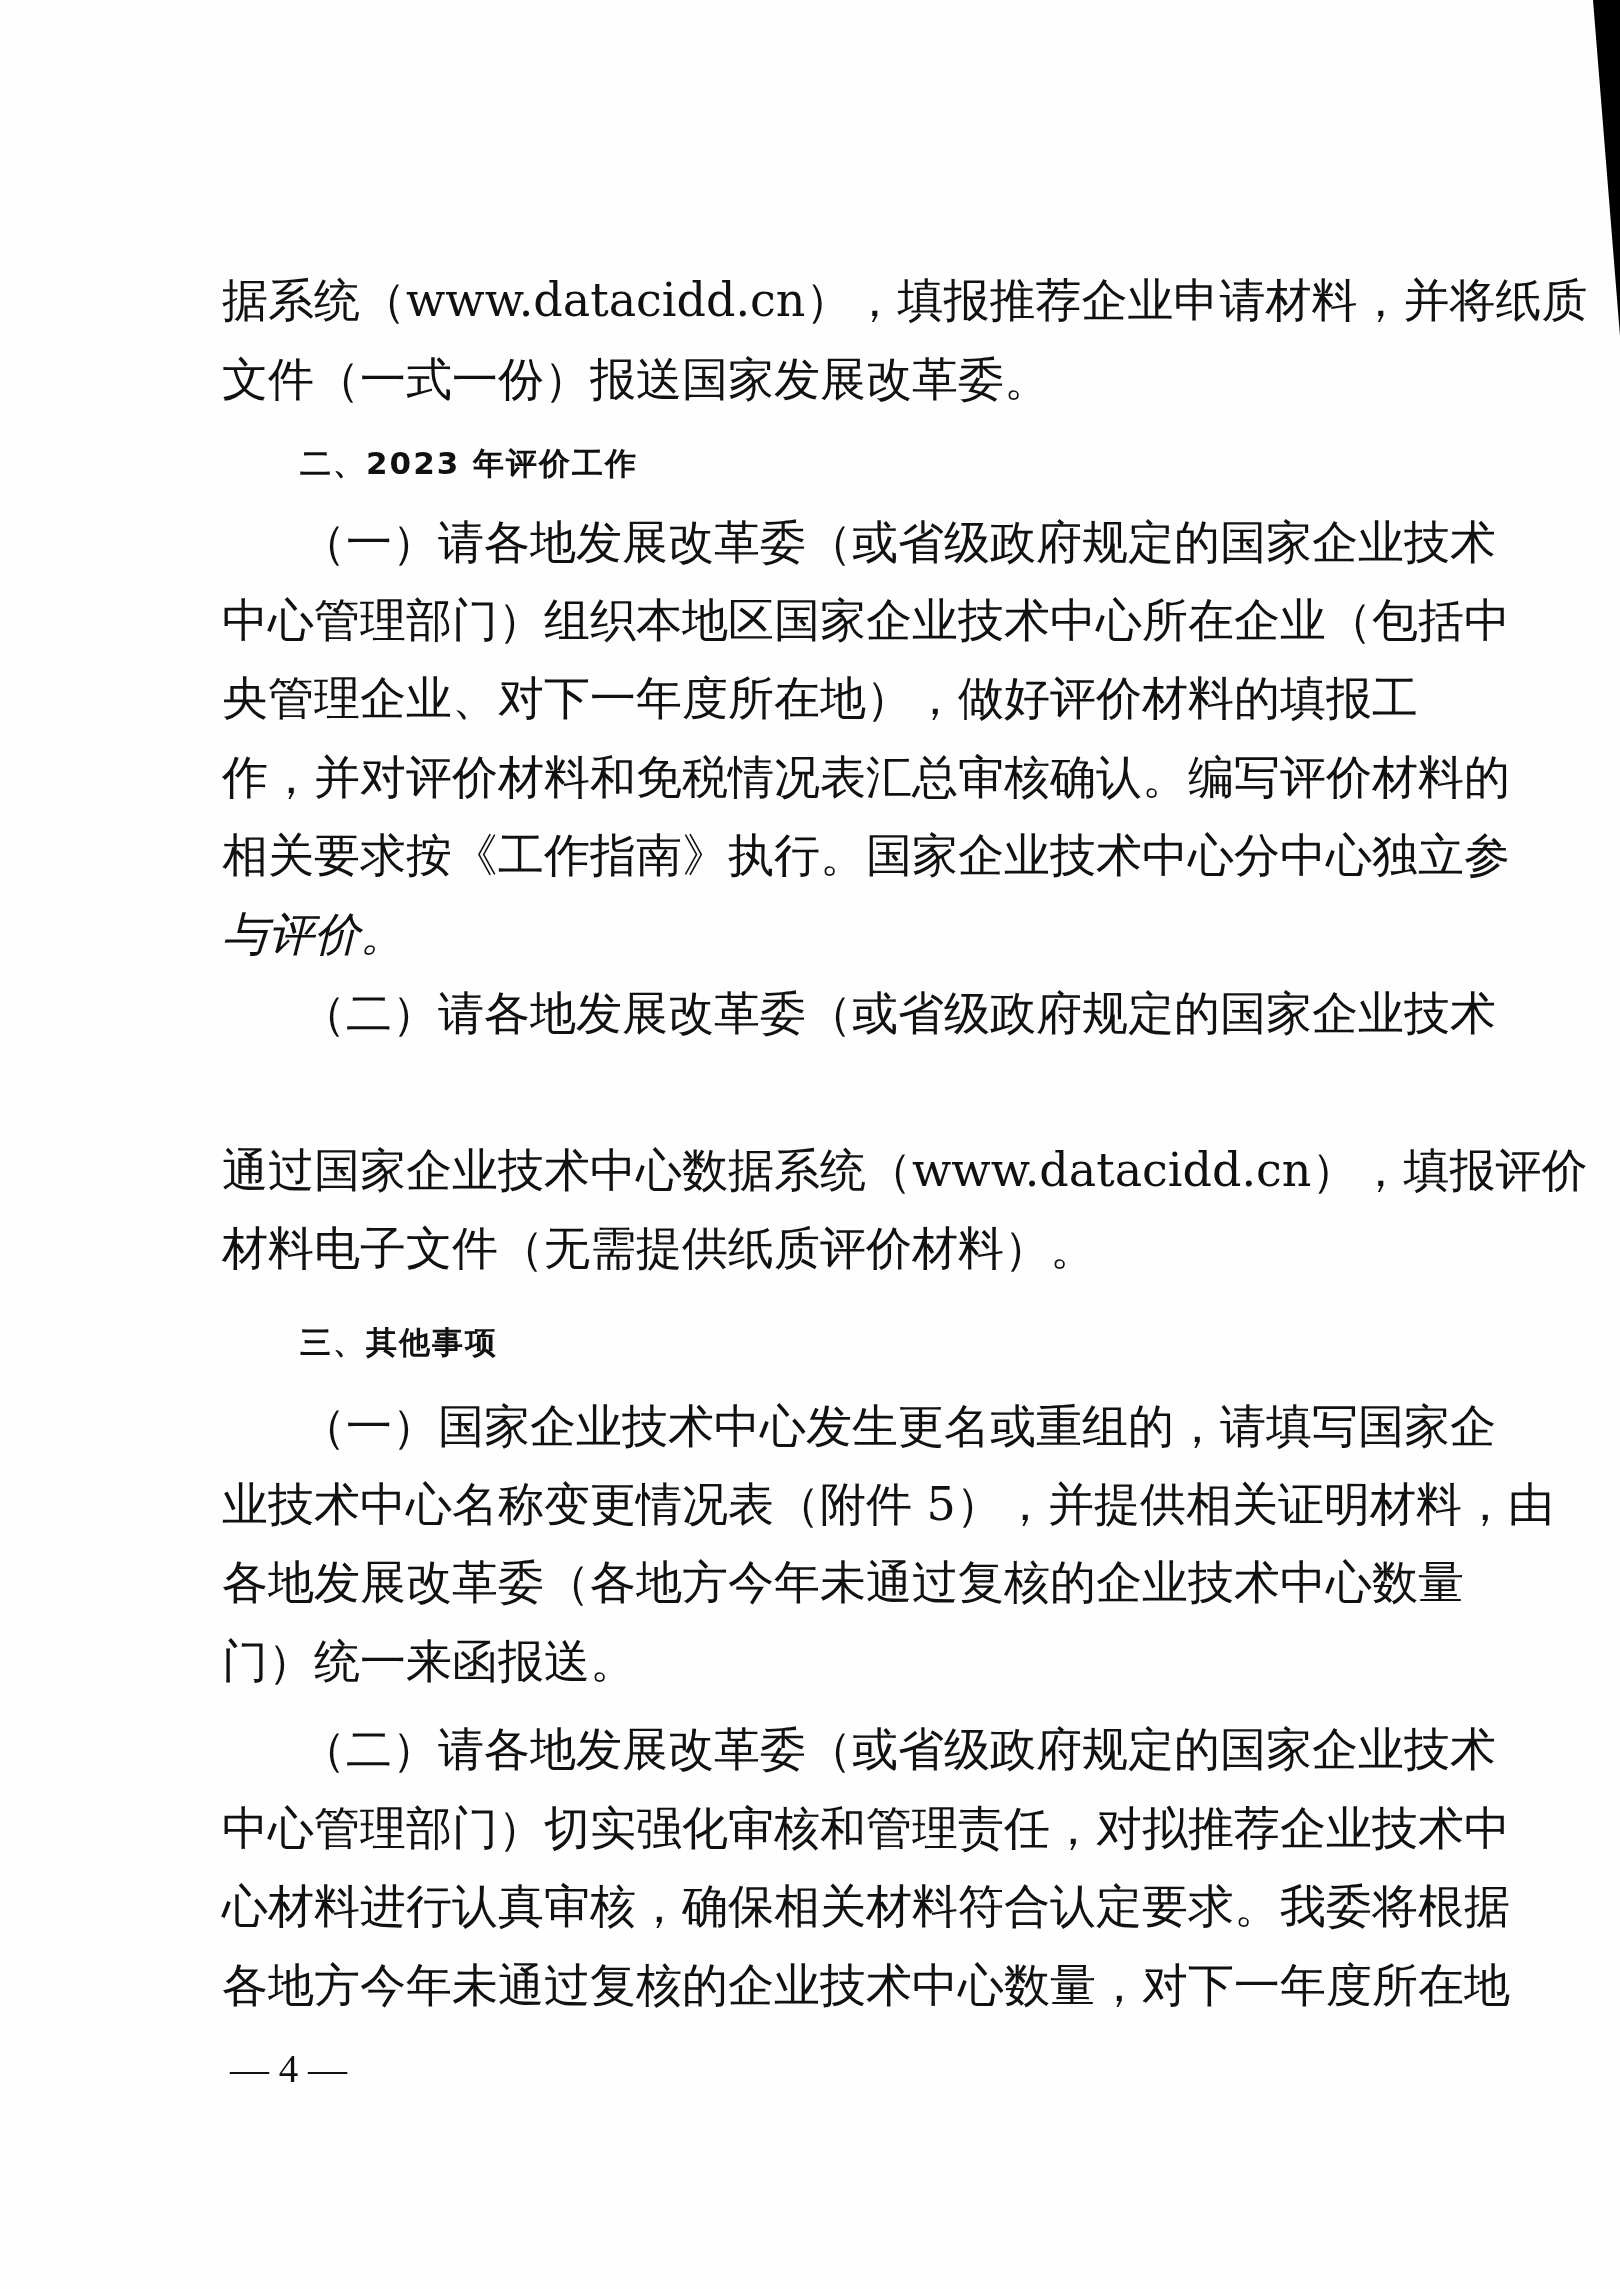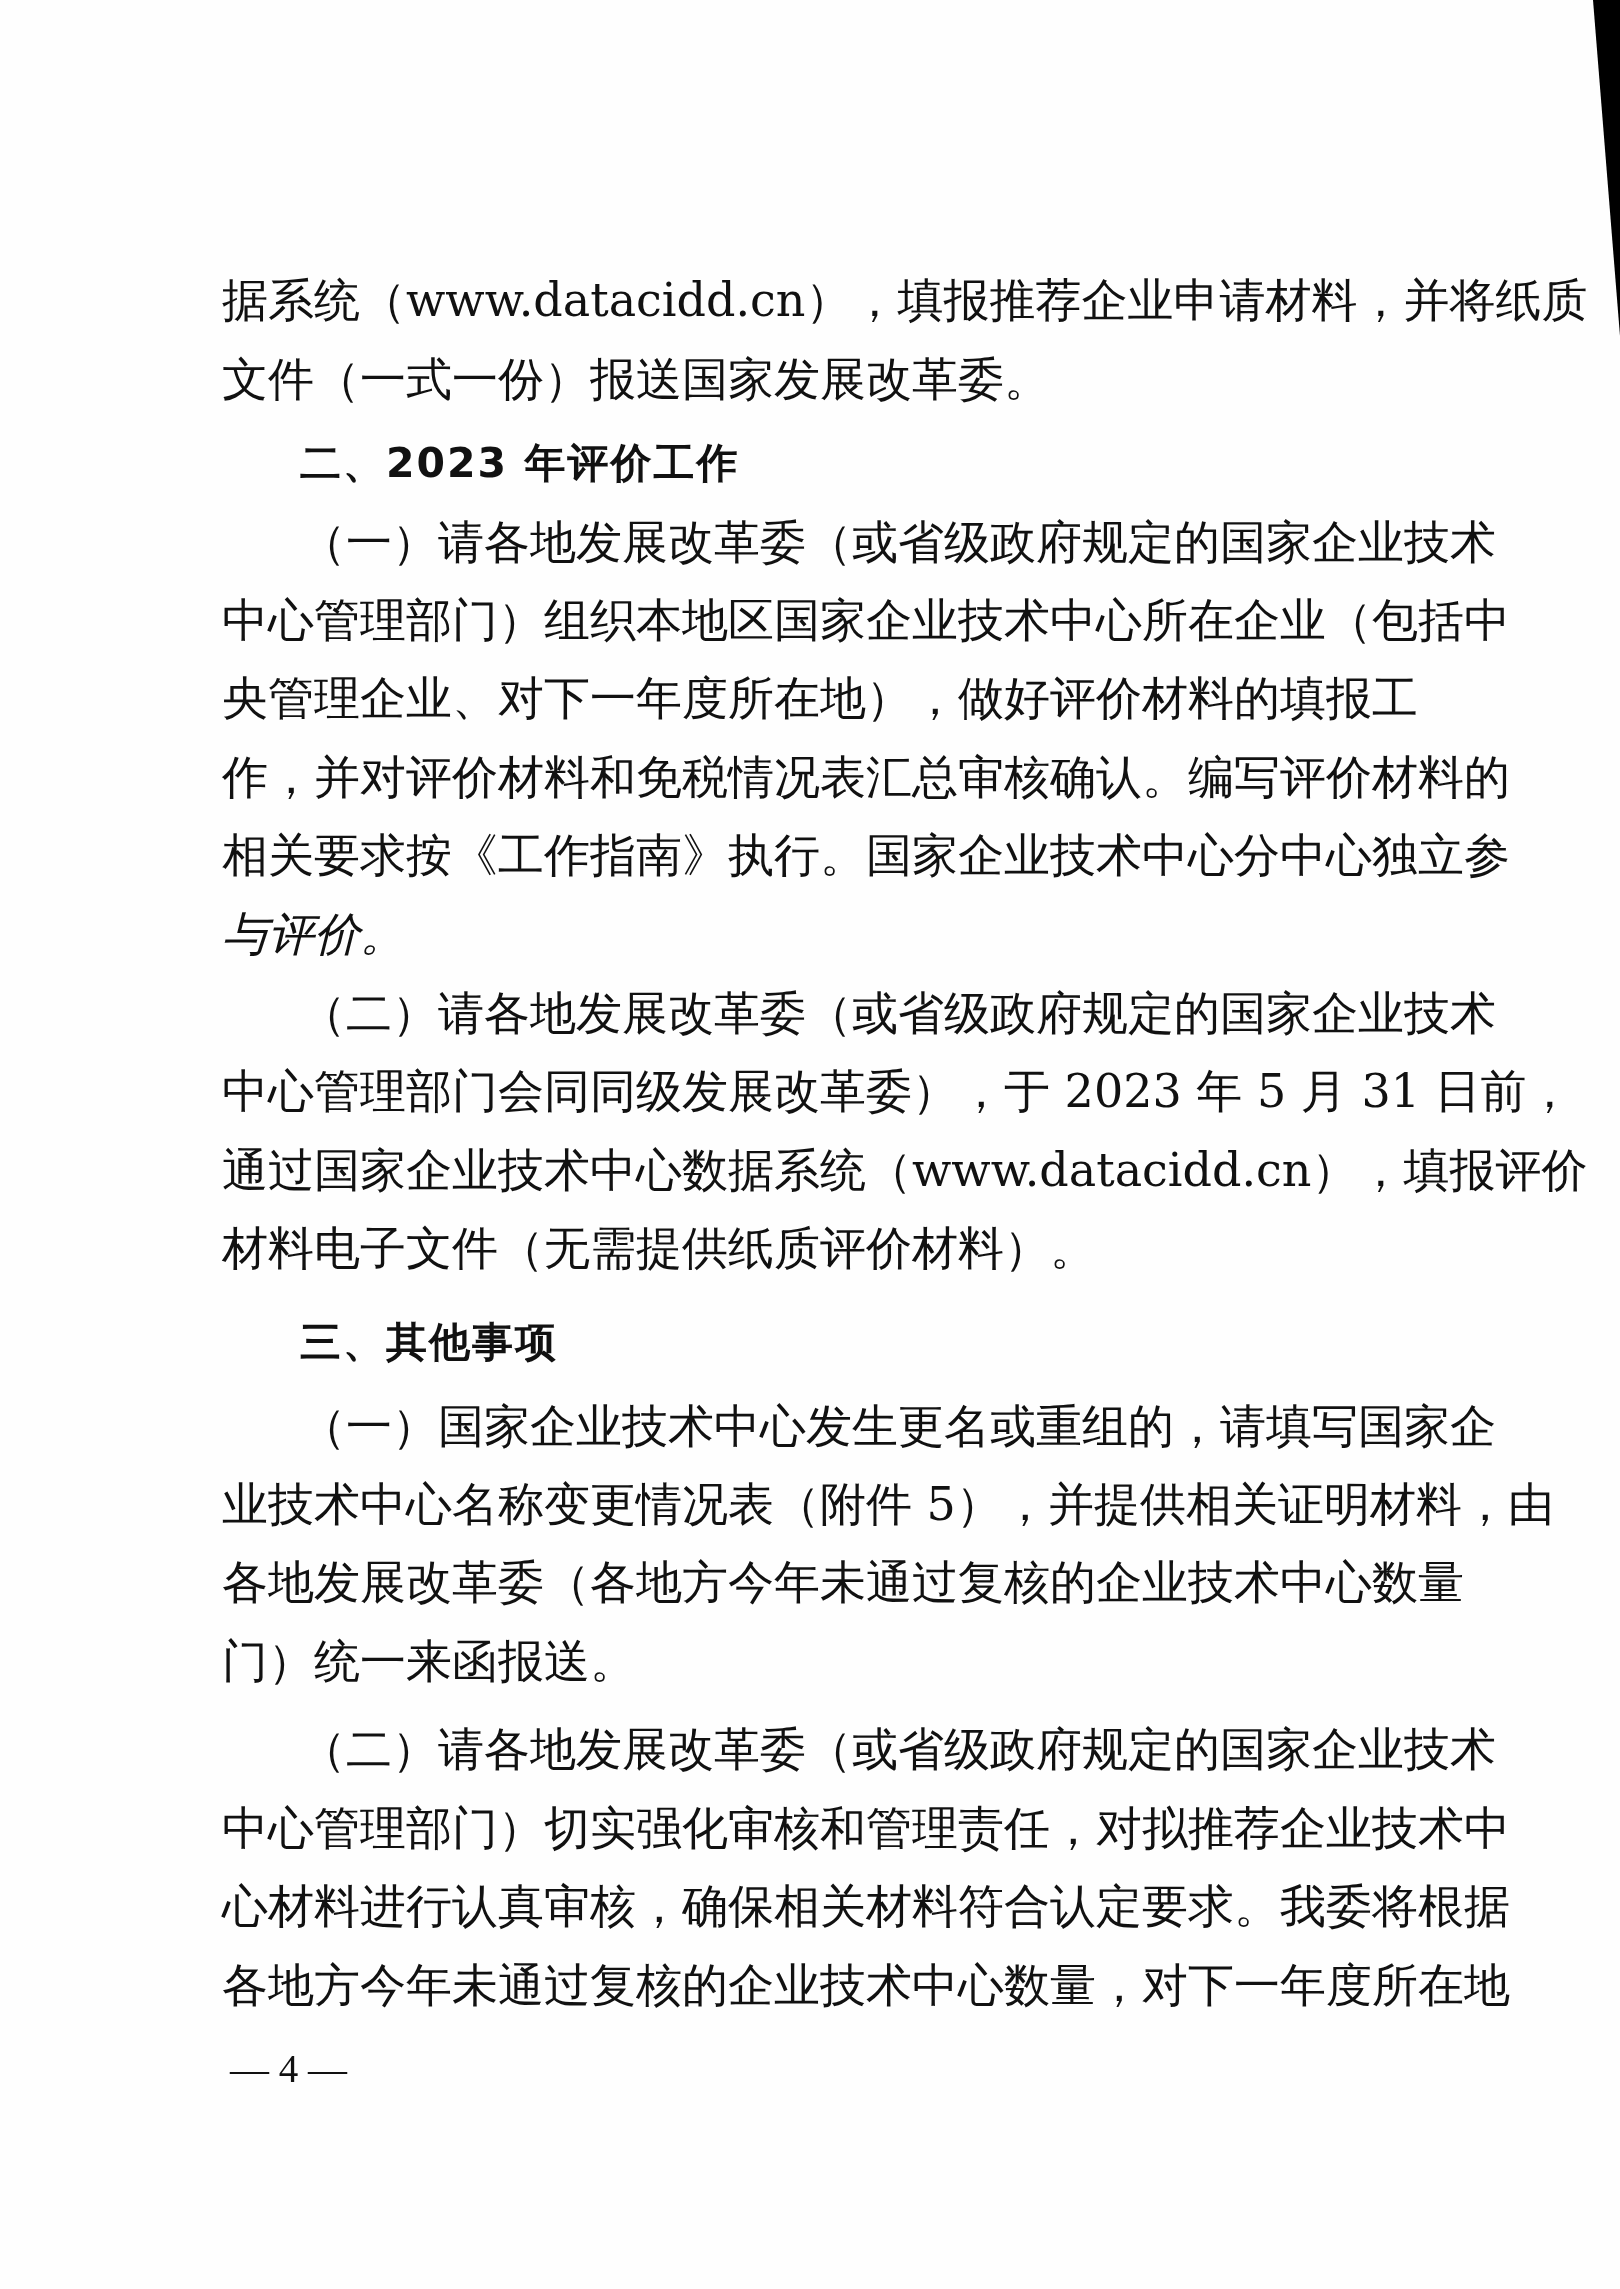--- a/index.html
+++ b/index.html
@@ -51,21 +51,21 @@
     left: 288px;
     width: 1091px;
   }
   .heading {
     position: absolute;
     left: 288px;
     height: 55px;
     line-height: 55px;
     font-family: "DejaVu Sans", "Liberation Sans", sans-serif;
     font-weight: bold;
-    font-size: 41px;
+    font-size: 31px;
     color: #111111;
     white-space: nowrap;
     letter-spacing: 2px;
   }
   .page-number {
     position: absolute;
     left: 218px;
     top: 2047px;
     height: 43px;
     line-height: 43px;
@@ -88,21 +88,20 @@
   <div class="heading" style="top:436px;">二、2023 年评价工作</div>
 
   <div class="line indent" style="top:515px;">（一）请各地发展改革委（或省级政府规定的国家企业技术</div>
   <div class="line" style="top:593px;">中心管理部门）组织本地区国家企业技术中心所在企业（包括中</div>
   <div class="line" style="top:671px;">央管理企业、对下一年度所在地），做好评价材料的填报工</div>
   <div class="line" style="top:750px;">作，并对评价材料和免税情况表汇总审核确认。编写评价材料的</div>
   <div class="line" style="top:828px;">相关要求按《工作指南》执行。国家企业技术中心分中心独立参</div>
   <div class="line last" style="top:907px;font-style:italic;">与评价。</div>
 
   <div class="line indent" style="top:986px;">（二）请各地发展改革委（或省级政府规定的国家企业技术</div>
-  <div class="line" style="top:1064px;">中心管理部门会同同级发展改革委），于 2023 年 5 月 31 日前，</div>
   <div class="line" style="top:1143px;">通过国家企业技术中心数据系统（www.datacidd.cn），填报评价</div>
   <div class="line last" style="top:1221px;">材料电子文件（无需提供纸质评价材料）。</div>
 
   <div class="heading" style="top:1315px;">三、其他事项</div>
 
   <div class="line indent" style="top:1399px;">（一）国家企业技术中心发生更名或重组的，请填写国家企</div>
   <div class="line" style="top:1477px;">业技术中心名称变更情况表（附件 5），并提供相关证明材料，由</div>
   <div class="line" style="top:1555px;">各地发展改革委（各地方今年未通过复核的企业技术中心数量</div>
   <div class="line last" style="top:1634px;">门）统一来函报送。</div>
 

